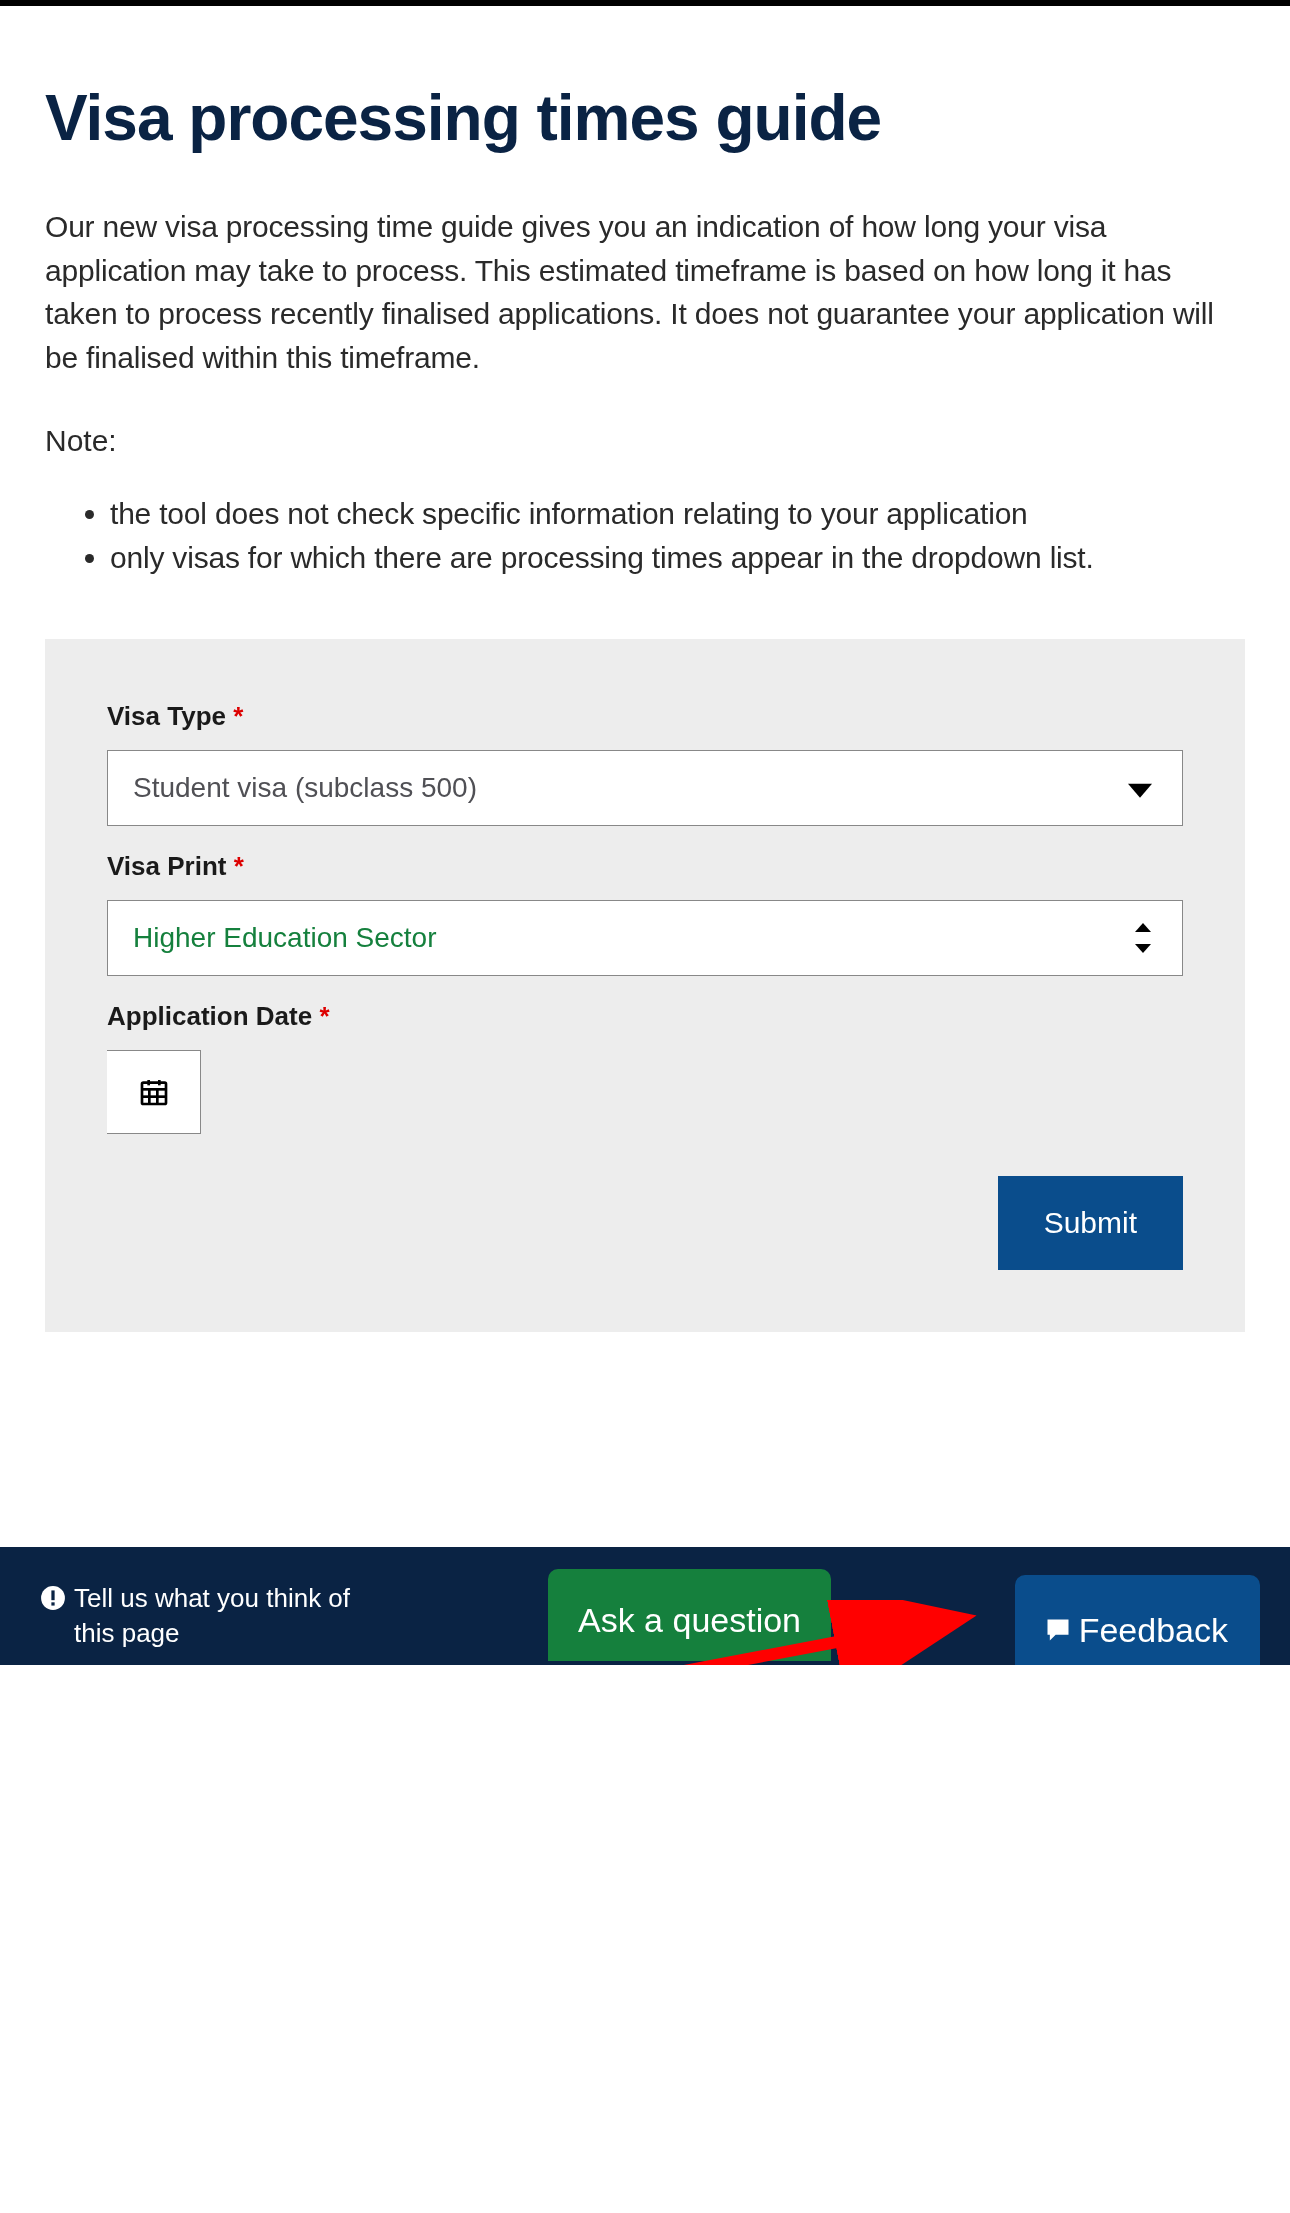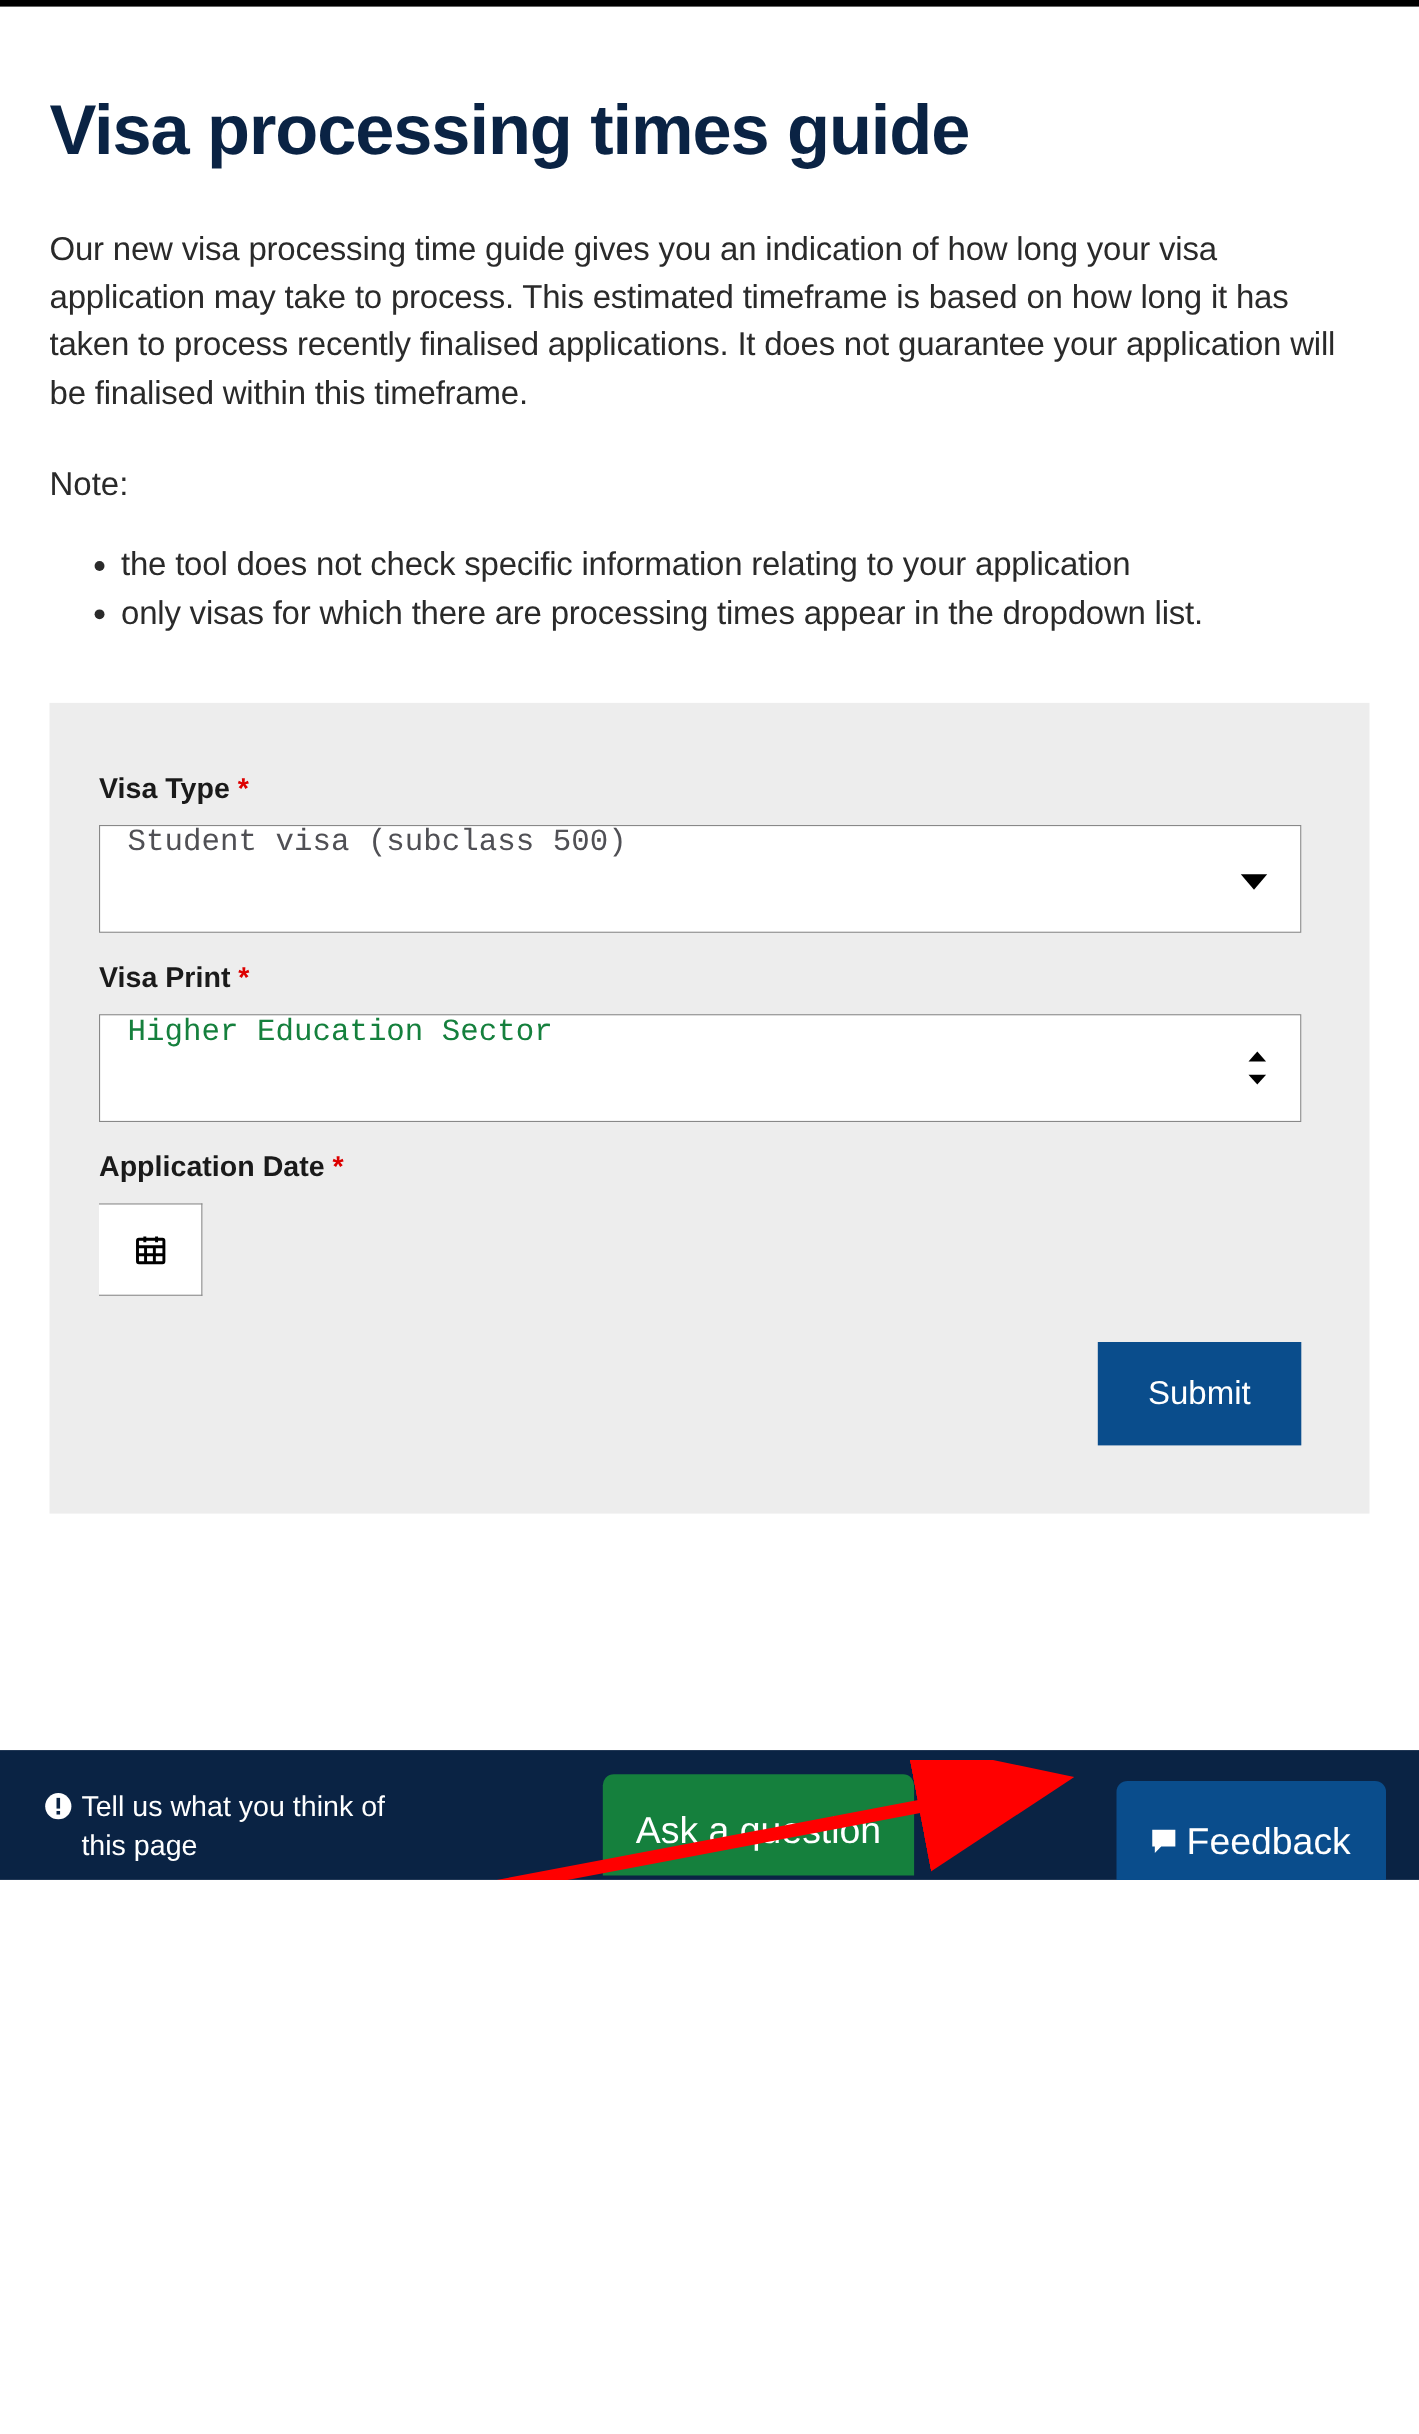--- a/index.html
+++ b/index.html
@@ -44,47 +44,46 @@
     }
     ul li {
       font-size: 30px;
       line-height: 1.4;
       color: #2a2a2a;
       margin-bottom: 2px;
       letter-spacing: -0.2px;
     }
     .form-panel {
       background: #ededed;
-      padding: 62px 62px 62px 45px;
+      padding: 62px 62px 62px 62px;
       margin-top: 28px;
     }
     .field {
       margin-bottom: 25px;
     }
     .field-label {
       font-size: 26px;
       font-weight: 700;
       color: #1a1a1a;
       display: block;
       margin-bottom: 18px;
     }
     .required {
       color: #d00;
       font-weight: 700;
     }
     .select-wrap, .select-wrap2 {
       position: relative;
       background: #fff;
       border: 1px solid #888;
-      height: 98px;
-      display: flex;
-      align-items: flex-start;
+      height: 76px;
+      display: flex;
+      align-items: center;
       padding: 0 25px;
       cursor: pointer;
-      font-family: Liberation Mono, monospace;
     }
     .select-value {
       font-size: 28px;
       color: #505055;
       font-weight: 400;
     }
     .select-value.dark {
       color: #15803d;
     }
     .caret-down {

